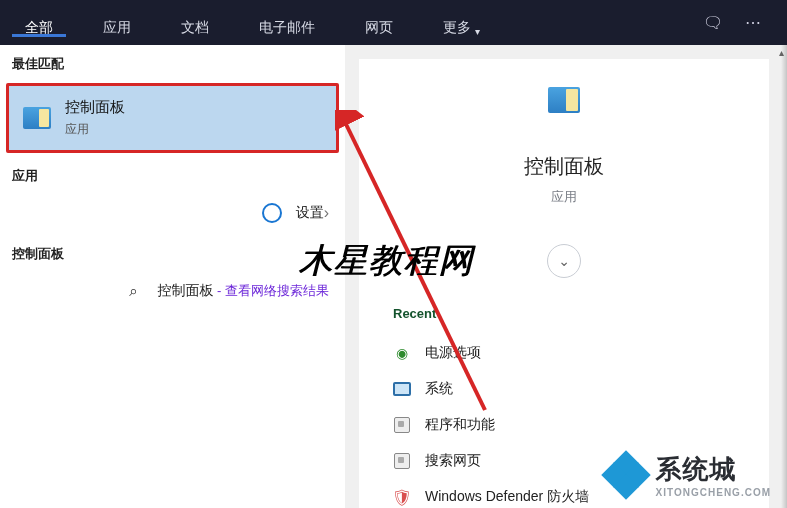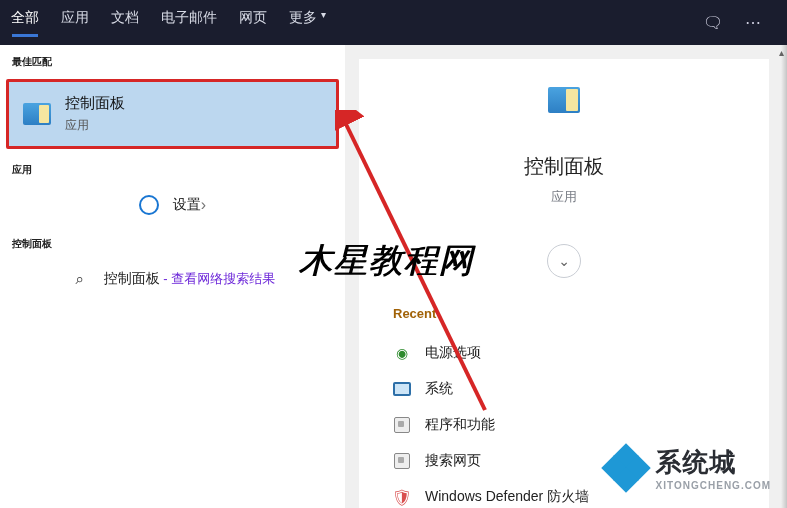--- a/index.html
+++ b/index.html
@@ -1,60 +1,60 @@
 <!DOCTYPE html>
 <html><head>
 <meta charset="utf-8">
 <style>
   * { margin: 0; padding: 0; box-sizing: border-box; font-family: "Microsoft YaHei", "Segoe UI", sans-serif; }
   body { width: 787px; height: 508px; background: #fff; overflow: hidden; position: relative; }
   .topbar { height: 45px; background: #1a1d2e; display: flex; align-items: center; padding: 0 0 0 0; color: #d8dbe6; font-size: 14px; }
-  .tab { padding: 0 11px; height: 28px; display: flex; align-items: flex-start; cursor: pointer; position:relative; }
+  .tab { padding: 0 25px; height: 28px; display: flex; align-items: flex-end; cursor: pointer; position:relative; }
   .tab.active { color: #fff; }
   .tab.active::after { content:""; position:absolute; left:12px; right:12px; bottom:0; height:3px; background:#3a77d6; }
   .tab-more .chev { margin-left:4px; font-size:10px; }
   .top-right { margin-left:auto; display:flex; align-items:center; gap:22px; padding-right:24px; }
   .feedback-icon, .more-dots { color:#ccd; font-size:16px; }
   .more-dots { letter-spacing:2px; }
   .main { display:flex; height:calc(508px - 45px); }
   .left { width:345px; border-right:none; background:#fff; overflow:hidden; }
   .right-wrap { flex:1; position:relative; background:#f0f0f0; }
   .right-scroll-gutter { position:absolute; right:0; top:0; bottom:0; width:18px; background:#f0f0f0; }
   .scroll-thumb-up { position:absolute; right:3px; top:2px; font-size:10px; color:#666; }
   .right { position:absolute; left:14px; right:18px; top:14px; bottom:0; background:#fff; }
-  .section-label { font-size:10px; font-weight:600; color:#222; padding:10px 12px 6px; }
+  .section-label { font-size:13px; font-weight:600; color:#222; padding:10px 12px 6px; }
   .best-match { margin:4px 6px; border:3px solid #d62626; border-radius:2px; background:#bcd7ef; padding:12px 14px; display:flex; align-items:center; gap:14px; }
   .cp-icon { width:28px; height:22px; background:linear-gradient(#4aa3e0,#2d7fc4); border-radius:2px; position:relative; }
   .cp-icon::after { content:""; position:absolute; right:2px; top:2px; bottom:2px; width:10px; background:#f5e6a0; border-radius:1px; }
   .best-match .title { font-size:15px; color:#111; font-weight:500; }
   .best-match .sub { font-size:12px; color:#555; margin-top:4px; }
-  .row { display:flex; align-items:center; height:44px; padding:0 16px; font-size:14px; color:#222; cursor:pointer; justify-content:center; }
+  .row { display:flex; align-items:center; height:44px; padding:0 16px; font-size:14px; color:#222; cursor:pointer; justify-content:flex-end; }
   .row .lead { display:flex; align-items:center; gap:14px; }
   .gear-icon { width:20px; height:20px; border:2px solid #1976d2; border-radius:50%; position:relative; display:inline-block; }
   .search-ico { font-size:15px; color:#333; width:20px; text-align:center; }
   .chev-right { color:#777; font-size:16px; }
   .web-sub { color:#6d28d9; font-size:13px; }
   .preview-top { display:flex; flex-direction:column; align-items:center; padding-top:28px; }
   .cp-icon-lg { width:32px; height:26px; background:linear-gradient(#4aa3e0,#2d7fc4); border-radius:2px; position:relative; margin-bottom:40px; }
   .cp-icon-lg::after { content:""; position:absolute; right:2px; top:2px; bottom:2px; width:12px; background:#f5e6a0; border-radius:1px; }
   .preview-title { font-size:20px; color:#222; }
   .preview-sub { font-size:13px; color:#7a7e86; margin-top:8px; }
   .expand-btn { width:34px; height:34px; border:1px solid #c9cdd4; border-radius:50%; display:flex; align-items:center; justify-content:center; color:#666; margin:38px auto 0; cursor:pointer; font-size:14px; }
   .recent-section { padding:28px 34px 0; }
-  .recent-label { font-size:13px; font-weight:700; color:#a16207; margin-bottom:14px; }
+  .recent-label { font-size:13px; font-weight:700; color:#14532d; margin-bottom:14px; }
   .recent-item { display:flex; align-items:center; gap:14px; height:36px; font-size:14px; color:#222; cursor:pointer; }
   .ri-icon { width:18px; height:18px; display:inline-flex; align-items:center; justify-content:center; font-size:14px; }
   .ri-power { color:#2e8b2e; }
   .ri-sys { width:18px; height:14px; border:2px solid #2d6fa8; border-radius:2px; background:#cde5f7; }
   .ri-prog { width:16px; height:16px; border:1px solid #888; border-radius:2px; background:#eee; position:relative; }
   .ri-prog::after{content:"";position:absolute;left:3px;top:3px;width:6px;height:6px;background:#aaa;border-radius:1px;}
   .ri-shield { color:#d94f4f; font-size:16px; }
   .watermark1 { position:absolute; left:298px; top:238px; font-size:34px; font-weight:400; font-style:italic; color:#000; letter-spacing:1px; pointer-events:none; text-shadow:1px 0 #000; z-index:50; }
   .arrow-svg { position:absolute; left:335px; top:110px; width:180px; height:310px; pointer-events:none; z-index:49; }
-  .brand { position:absolute; right:16px; bottom:17px; display:flex; align-items:center; gap:10px; z-index:60; }
+  .brand { position:absolute; right:16px; bottom:10px; display:flex; align-items:center; gap:10px; z-index:60; }
   .brand-logo { width:40px; height:40px; position:relative; }
   .brand-logo .d { position:absolute; width:18px; height:18px; background:#1e98d6; transform:rotate(45deg); }
   .brand-logo .d1{ left:11px; top:-1px;} .brand-logo .d2{ left:-1px; top:11px;} .brand-logo .d3{ left:23px; top:11px;} .brand-logo .d4{ left:11px; top:23px;}
   .brand-text { display:flex; flex-direction:column; }
   .brand-cn { font-size:26px; font-weight:700; color:#2a2d33; letter-spacing:1px; }
   .brand-en { font-size:10px; color:#9aa0a8; letter-spacing:1px;font-weight:bold; }
   .shadow-right { position:absolute; right:0; top:45px; bottom:0; width:6px; background:linear-gradient(to left, rgba(0,0,0,0.18), transparent); }
 </style>
 </head>
 <body>

